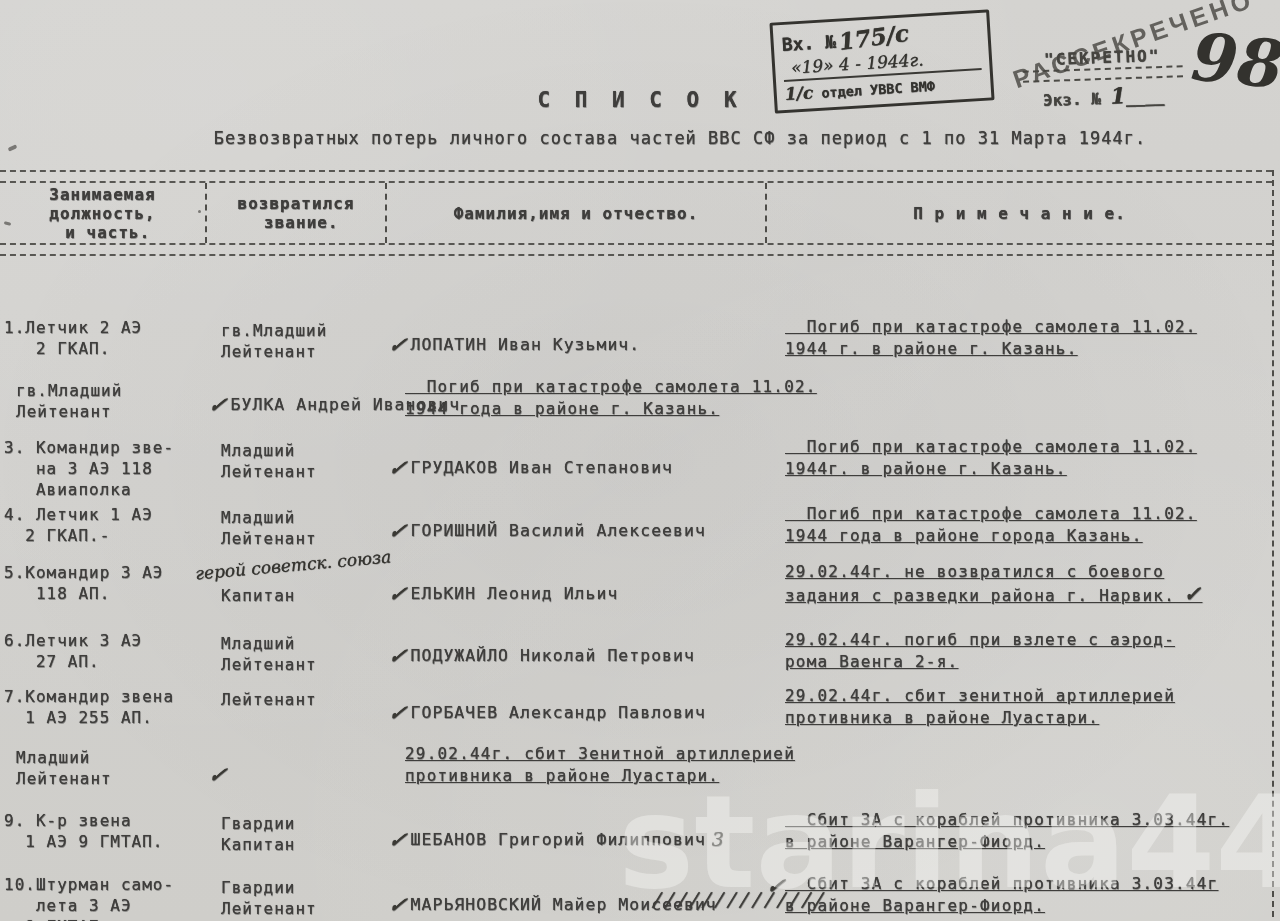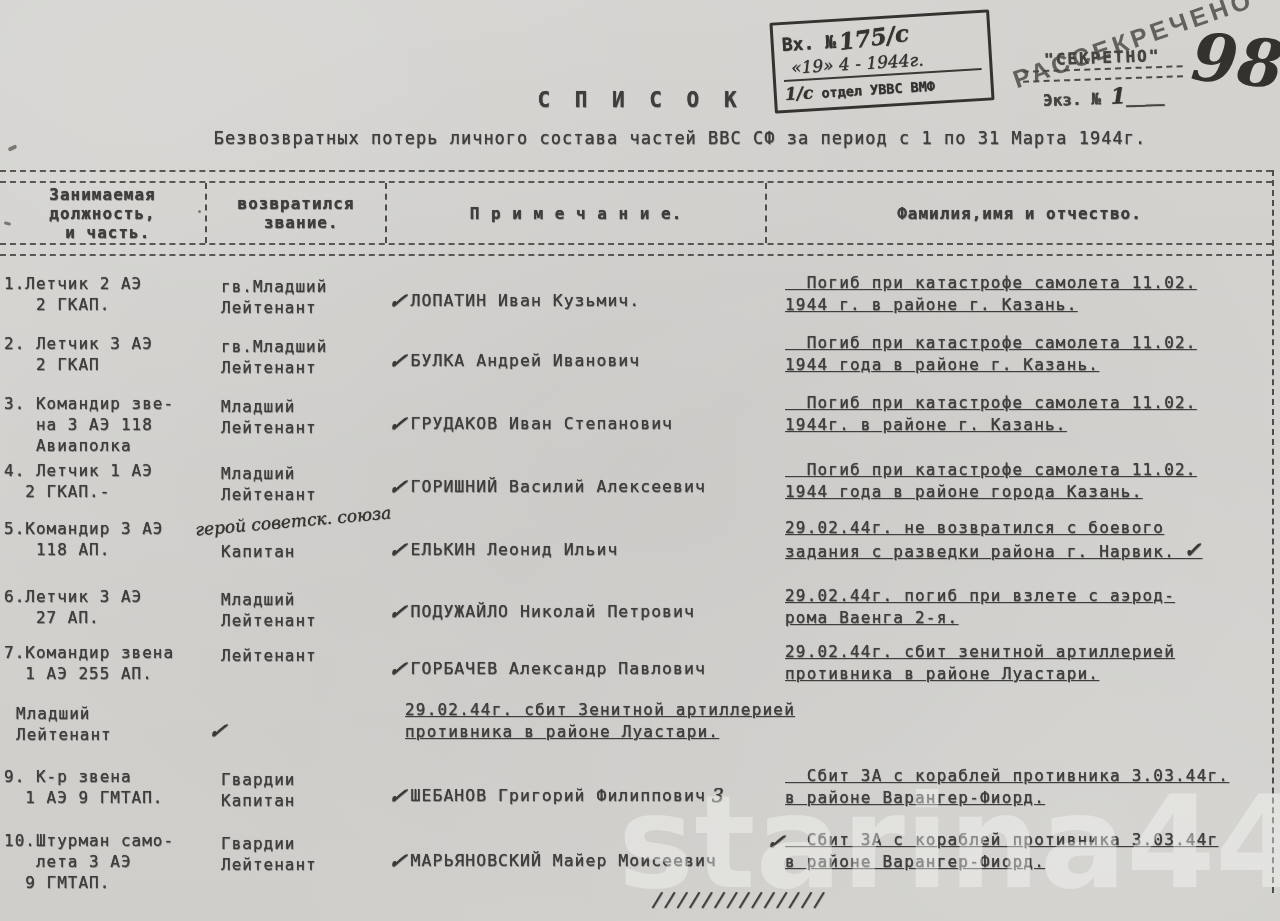--- a/index.html
+++ b/index.html
@@ -114,41 +114,39 @@
   <div class="subtitle typed">Безвозвратных потерь личного состава частей ВВС СФ за период с 1 по 31 Марта 1944г.</div>
 
   <div class="tbl">
     <div class="dline"></div>
     <div class="thead typed">
       <div>Занимаемая
 должность,
  и часть.</div>
       <div class="vb">возвратился
  звание.</div>
+      <div class="vb">Фамилия,имя и отчество.</div>
       <div class="vb">П р и м е ч а н и е.</div>
-      <div class="vb">Фамилия,имя и отчество.</div>
     </div>
     <div class="dline"></div>
     <div class="tbody" id="rows">
-    <div class="trow" style="height: 60px;">
+    <div class="trow" style="height: 60px; margin-top: 44px;">
       <div class="c-pos typed">1.Летчик 2 АЭ
    2 ГКАП.</div>
       <div class="c-rank typed"><span class="rank-text">гв.Младший
 Лейтенант</span></div>
       <div class="c-name typed">
             <span class="mark">✓</span>
             <span>ЛОПАТИН Иван Кузьмич.</span>
           </div>
       <div class="c-remark typed"><span>  Погиб при катастрофе самолета 11.02.
 1944 г. в районе г. Казань.</span></div>
     </div>
 
     <div class="trow" style="height: 60px;">
-      <div class="c-pos typed">2. Летчик 3 АЭ
-   2 ГКАП</div>
       <div class="c-rank typed"><span class="rank-text">гв.Младший
 Лейтенант</span></div>
       <div class="c-name typed">
             <span class="mark">✓</span>
             <span>БУЛКА Андрей Иванович</span>
           </div>
       <div class="c-remark typed"><span>  Погиб при катастрофе самолета 11.02.
 1944 года в районе г. Казань.</span></div>
     </div>
 

